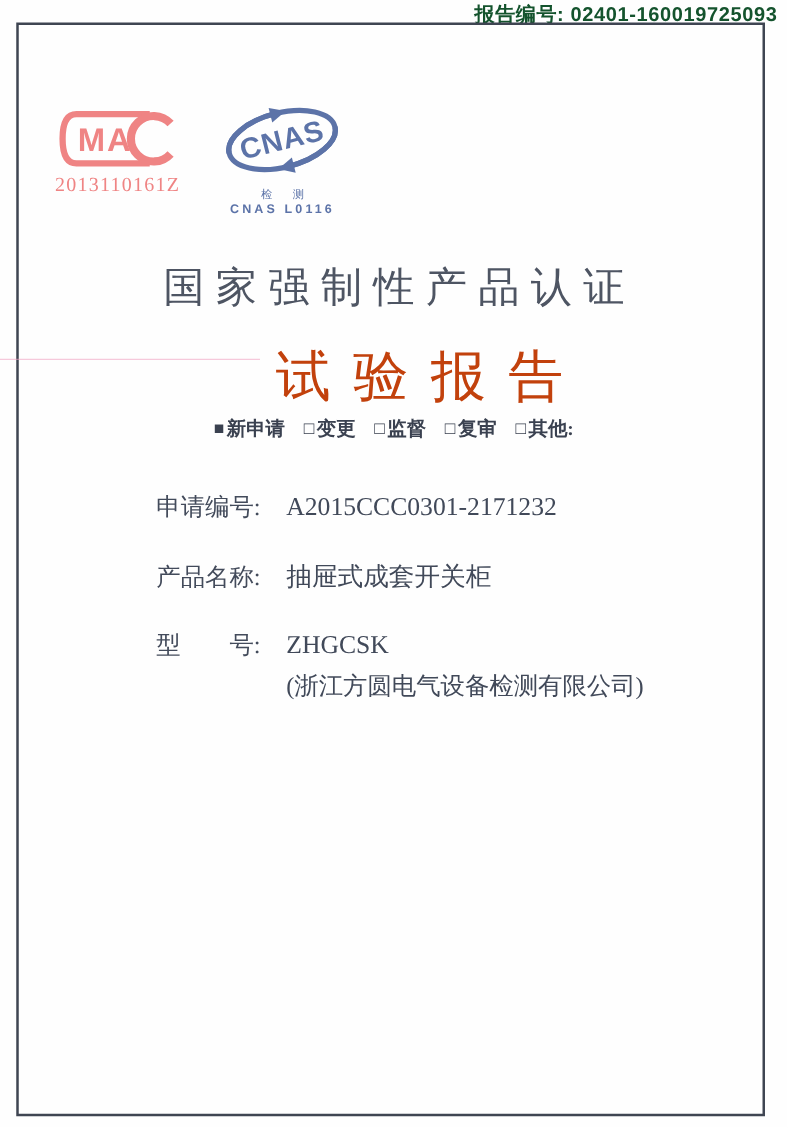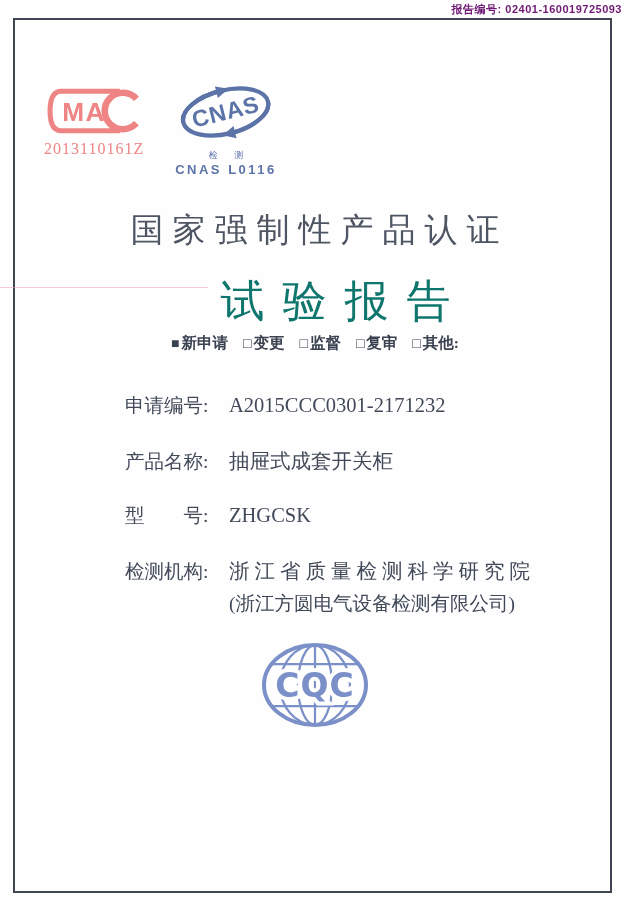--- a/index.html
+++ b/index.html
@@ -4,21 +4,21 @@
 <style>
   * { margin: 0; padding: 0; box-sizing: border-box; }
   html, body { width: 630px; height: 902px; background: #ffffff; overflow: hidden; }
   body { font-family: "Liberation Serif", "DejaVu Serif", serif; color: #49505f; position: relative; }
 
   .page { position: absolute; inset: 0; background: #fefefe; }
 
   
   .report-no {
     position: absolute; top: 2px; right: 8px;
-    font-size: 11px; color: #701a75; letter-spacing: 0.5px;
+    font-size: 16px; color: #14532d; letter-spacing: 0.5px;
     font-family: "Liberation Sans", "DejaVu Sans", sans-serif;
     font-weight: 600;
   }
   .report-no .num { font-family: "Liberation Sans", "DejaVu Sans", sans-serif; font-weight: 600; }
 
   
   .frame {
     position: absolute; left: 13px; top: 18px; width: 599px; height: 875px;
     border: 2px solid #3f4552;
   }
@@ -27,33 +27,33 @@
   .cma { position: absolute; left: 44px; top: 84px; width: 96px; text-align: center; }
   .cma-number {
     margin-top: 2px; color: #ef8484; font-size: 16px; letter-spacing: 1px;
     font-family: "Liberation Serif", "DejaVu Serif", serif; font-weight: 500;
     white-space: nowrap;
   }
 
   
   .cnas { position: absolute; left: 168px; top: 76px; width: 116px; text-align: center; }
   .cnas-sub1 { margin-top: 1px; color: #5c73a8; font-size: 9px; letter-spacing: 7px; text-indent: 7px; font-weight: 400; font-family: "Liberation Sans", sans-serif; }
-  .cnas-sub2 { color: #5c73a8; font-size: 13px; letter-spacing: 2.5px; font-weight: 700; font-family: "Liberation Sans", "DejaVu Sans", sans-serif; }
+  .cnas-sub2 { color: #5c73a8; font-size: 10px; letter-spacing: 2.5px; font-weight: 700; font-family: "Liberation Sans", "DejaVu Sans", sans-serif; }
 
   
   .title-1 {
     position: absolute; top: 208px; left: 0; width: 100%;
     text-align: center; font-size: 33px; letter-spacing: 9px; text-indent: 9px;
     color: #4e5563; font-weight: 500;
     font-family: "Liberation Serif", "DejaVu Serif", serif;
   }
   .title-2 {
     position: absolute; top: 272px; left: 0; width: 100%;
     text-align: center; font-size: 44px; letter-spacing: 18px; text-indent: 18px;
-    color: #0f766e; font-weight: 500;
+    color: #c2410c; font-weight: 500;
     font-family: "Liberation Serif", "DejaVu Serif", serif;
     padding-left: 41px;
   }
 
   
   .artifact-line {
     position: absolute; left: 0; top: 287px; width: 208px; height: 1px;
     background: rgba(238, 156, 190, 0.55);
   }
 
@@ -161,32 +161,17 @@
       <span class="field-value">A2015CCC0301-2171232</span>
     </div>
     <div class="field-row">
       <span class="field-label">产品名称:</span>
       <span class="field-value">抽屉式成套开关柜</span>
     </div>
     <div class="field-row">
       <span class="field-label">型　　号:</span>
       <span class="field-value">ZHGCSK</span>
     </div>
-    <div class="field-row">
-      <span class="field-label">检测机构:</span>
-      <span class="field-value spaced">浙江省质量检测科学研究院</span>
-    </div>
     <div class="field-value2">(浙江方圆电气设备检测有限公司)</div>
   </div>
 
-  <div class="cqc">
-    <svg width="112" height="88" viewBox="0 0 224 176">
-      <ellipse cx="112" cy="88" rx="102" ry="80" fill="none" stroke="#7b90c8" stroke-width="8"></ellipse>
-      <ellipse cx="112" cy="88" rx="70" ry="80" fill="none" stroke="#7b90c8" stroke-width="4.5"></ellipse>
-      <ellipse cx="112" cy="88" rx="34" ry="80" fill="none" stroke="#7b90c8" stroke-width="4.5"></ellipse>
-      <line x1="112" y1="8" x2="112" y2="168" stroke="#7b90c8" stroke-width="4.5"></line>
-      <line x1="25" y1="46" x2="199" y2="46" stroke="#7b90c8" stroke-width="4.5"></line>
-      <line x1="25" y1="130" x2="199" y2="130" stroke="#7b90c8" stroke-width="4.5"></line>
-      <text x="112" y="112" text-anchor="middle" font-family="DejaVu Sans, Liberation Sans, sans-serif" font-size="66" font-weight="bold" fill="#7b90c8" stroke="#ffffff" stroke-width="16" paint-order="stroke" letter-spacing="2">CQC</text>
-    </svg>
-  </div>
 
 </div>
 
 </body></html>

